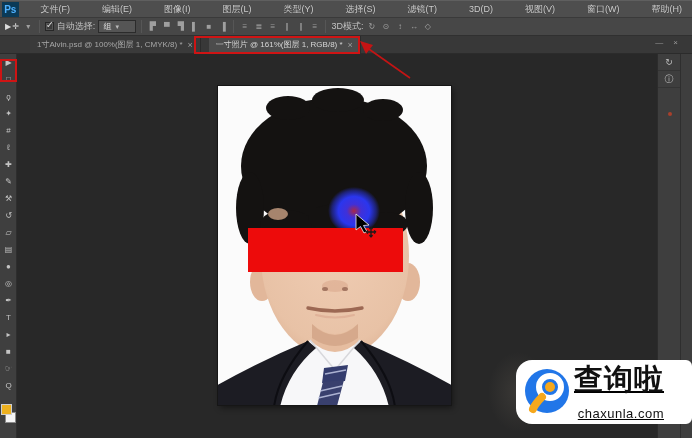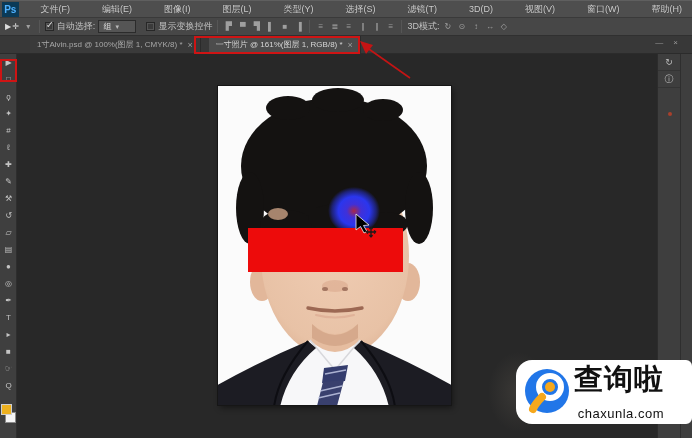--- a/index.html
+++ b/index.html
@@ -71,21 +71,21 @@
   .anno-box-tool { position:absolute; left:0px; top:59px; width:17px; height:23px;
     border:2px solid #cf1414; z-index:8; }
   .anno-box-tab { position:absolute; left:194px; top:36px; width:166px; height:18px;
     border:2px solid #cf1414; z-index:8; }
   .anno-arrow { position:absolute; left:352px; top:38px; width:64px; height:44px; z-index:8; }
 
   
   .watermark { position:absolute; right:0; top:360px; width:176px; height:64px; background:#ffffff;
     border-radius:16px 6px 6px 16px; z-index:9; display:flex; align-items:center; }
   .wm-logo { position:relative; width:50px; height:50px; margin-left:6px; flex:0 0 auto; }
-  .wm-text { display:flex; flex-direction:column; align-items:flex-end; margin-left:2px; padding-right:8px; }
+  .wm-text { display:flex; flex-direction:column; align-items:flex-end; margin-left:2px; padding-right:8px;text-decoration:underline; }
   .wm-title { font-size:29px; font-weight:bold; color:#101010; line-height:30px; letter-spacing:1px; }
   .wm-domain { font-size:13px; color:#101010; line-height:15px; margin-top:12px; letter-spacing:.5px; }
 </style>
 </head>
 <body>
 
 <div id="app">
 
   <div class="menubar">
     <div class="ps-logo">Ps</div>
@@ -110,24 +110,20 @@
     <div class="ob-sep"></div>
     <div class="ob-group">
       <span class="checkbox">
           <span class="check">✓</span>
         </span>
       <span class="ob-label">自动选择:</span>
       <span class="dropdown">
         <span>组</span>
         <span class="arrow">▾</span>
       </span>
-    </div>
-    <div class="ob-group">
-      <span class="checkbox"></span>
-      <span class="ob-label">显示变换控件</span>
     </div>
     <div class="ob-sep"></div>
     <div class="ob-group">
       <span class="ico">▛</span>
       <span class="ico">▀</span>
       <span class="ico">▜</span>
       <span class="ico">▌</span>
       <span class="ico">■</span>
       <span class="ico">▐</span>
     </div>

